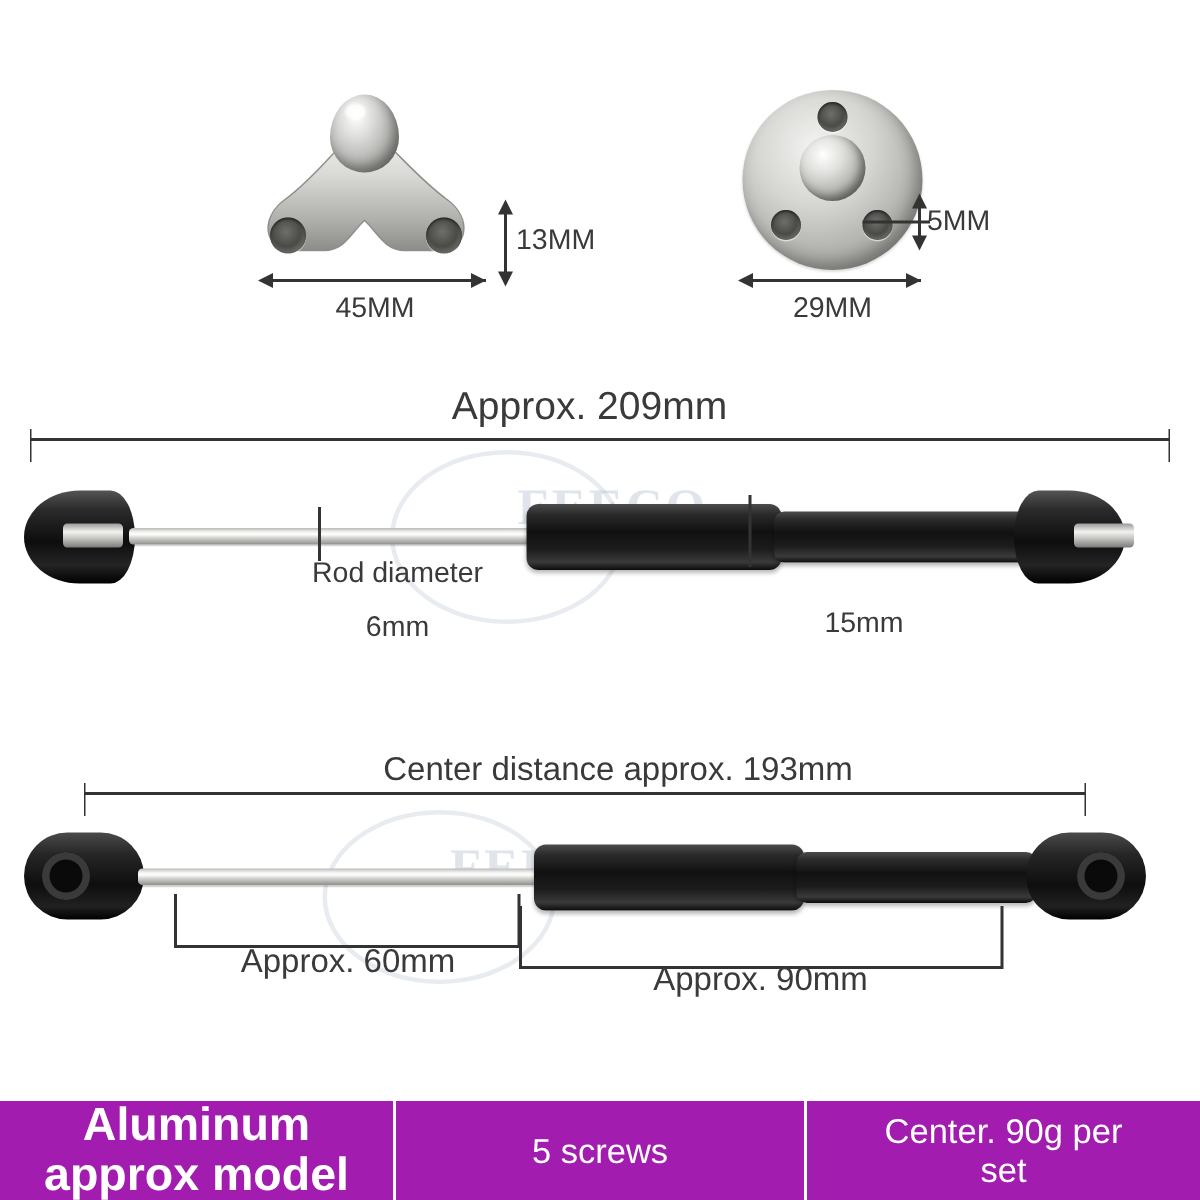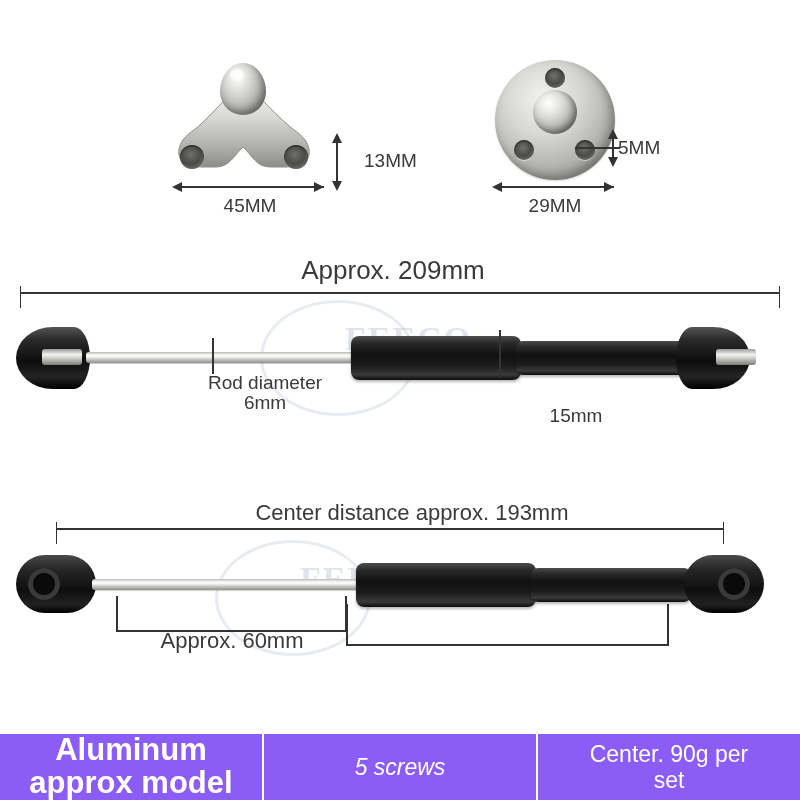--- a/index.html
+++ b/index.html
@@ -69,26 +69,26 @@
     background:linear-gradient(to bottom,#4a4a4a 0%,#262626 25%,#0e0e0e 60%,#212121 85%,#000 100%);}
   .eyelet .ring{position:absolute;left:12px;top:13px;width:32px;height:32px;border-radius:50%;
     background:#0a0a0a;box-shadow:inset 0 0 0 5px #3a3a3a, inset 0 2px 4px rgba(0,0,0,.9);}
 
   
   .wm{position:absolute;color:rgba(150,170,185,.30);font-size:34px;font-weight:bold;
     letter-spacing:2px;font-family:"Liberation Serif", serif;}
   .wm-ring{position:absolute;border:3px solid rgba(150,170,185,.22);border-radius:50%;}
 
   
-  .footer{position:absolute;left:0;bottom:0;width:800px;height:66px;background:#8b5cf6;display:flex;
+  .footer{position:absolute;left:0;bottom:0;width:800px;height:66px;background:#a21caf;display:flex;
     align-items:stretch;}
   .fcell{flex:1;display:flex;align-items:center;justify-content:center;color:#fff;text-align:center;
     padding:0 6px;box-sizing:border-box;}
   .fcell.a{flex:0 0 262px;font-size:31px;font-weight:bold;line-height:1.05;}
-  .fcell.b{flex:0 0 276px;font-size:23px;border-left:2px solid #ffffff;border-right:2px solid #ffffff;font-style:italic;}
+  .fcell.b{flex:0 0 276px;font-size:23px;border-left:2px solid #ffffff;border-right:2px solid #ffffff;}
   .fcell.c{flex:1;font-size:23px;line-height:1.15;}
 </style>
 </head>
 <body>
 
 <div class="stage">
 
   <div class="wm-ring" style="left:260px;top:300px;width:150px;height:110px;"></div>
   <div class="wm" style="left:345px;top:320px;">FEECO</div>
   <div class="wm-ring" style="left:215px;top:540px;width:150px;height:110px;"></div>
@@ -107,21 +107,21 @@
       <path d="M83 28 C 66 40, 52 62, 30 78 C 16 88, 14 106, 30 112 L 56 112 C 70 112, 74 100, 83 92 C 92 100, 96 112, 110 112 L 138 112 C 154 106, 152 88, 138 78 C 116 62, 100 40, 83 28 Z" fill="url(#triG)" stroke="#8e8e8a" stroke-width="1"></path>
     </svg>
     <div class="ball-top"></div>
     <div class="hole" style="left:20px;top:90px;width:24px;height:24px;"></div>
     <div class="hole" style="left:124px;top:90px;width:24px;height:24px;"></div>
   </div>
 
   <div class="dimline dimv" style="left:336px;top:137px;height:48px;"></div>
   <div class="arw arw-u" style="left:332px;top:133px;"></div>
   <div class="arw arw-d" style="left:332px;top:181px;"></div>
-  <div class="lbl" style="left:344px;top:150px;margin-left:20px;">13MM</div>
+  <div class="lbl" style="left:344px;top:150px;">13MM</div>
 
   <div class="dimline dimh" style="left:176px;top:186px;width:148px;"></div>
   <div class="arw arw-l" style="left:172px;top:182px;"></div>
   <div class="arw arw-r" style="left:314px;top:182px;"></div>
   <div class="lbl ctr" style="left:250px;top:195px;">45MM</div>
 
   <div class="flange">
     <div class="ball"></div>
     <div class="hole" style="left:50px;top:8px;width:20px;height:20px;"></div>
     <div class="hole" style="left:19px;top:80px;width:20px;height:20px;"></div>
@@ -153,21 +153,21 @@
 
     <div class="tube" style="left:335px;top:24px;width:170px;"></div>
     <div class="tube thin" style="left:500px;top:29px;width:170px;"></div>
 
     <div class="capR" style="left:660px;top:15px;"></div>
     <div class="chrome-band" style="left:700px;top:37px;width:40px;"></div>
   </div>
 
   <div class="dimline dimv" style="left:212px;top:338px;height:36px;"></div>
   <div class="lbl ctr" style="left:265px;top:372px;">Rod diameter</div>
-  <div class="lbl ctr" style="left:265px;top:392px;">6mm</div>
+  <div class="lbl ctr" style="left:265px;top:408px;">6mm</div>
 
   <div class="dimline dimv" style="left:499px;top:330px;height:48px;"></div>
   <div class="lbl ctr" style="left:576px;top:405px;">15mm</div>
 
   <div class="lbl mid ctr" style="left:412px;top:500px;">Center distance approx. 193mm</div>
   <div class="dimline dimh" style="left:56px;top:528px;width:668px;"></div>
   <div class="tick" style="left:56px;top:522px;height:22px;"></div>
   <div class="tick" style="left:723px;top:522px;height:22px;"></div>
 
   <div class="strut" style="left:16px;top:545px;width:768px;height:80px;">
@@ -183,20 +183,21 @@
   </div>
 
   <div class="dimline dimv" style="left:116px;top:596px;height:36px;"></div>
   <div class="dimline dimh" style="left:116px;top:630px;width:230px;"></div>
   <div class="dimline dimv" style="left:345px;top:596px;height:36px;"></div>
   <div class="lbl mid ctr" style="left:232px;top:628px;">Approx. 60mm</div>
 
   <div class="dimline dimv" style="left:346px;top:604px;height:42px;"></div>
   <div class="dimline dimh" style="left:346px;top:644px;width:322px;"></div>
   <div class="dimline dimv" style="left:667px;top:604px;height:42px;"></div>
+  <div class="lbl mid ctr" style="left:507px;top:640px;">Approx. 90mm</div>
 
   <div class="footer">
     <div class="fcell a">
       <div>
         <div>Aluminum</div>
         <div>approx model</div>
       </div>
     </div>
     <div class="fcell b">5 screws</div>
     <div class="fcell c">

